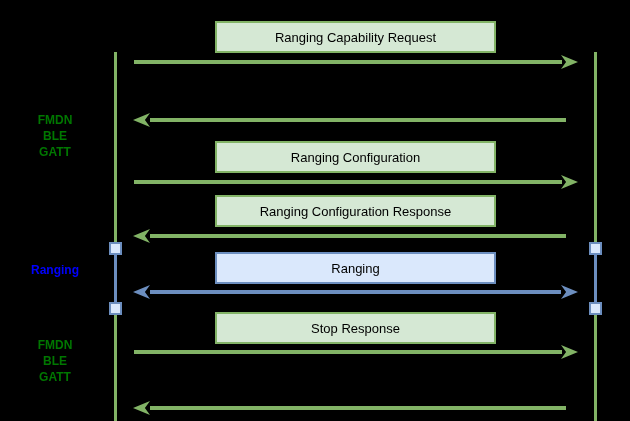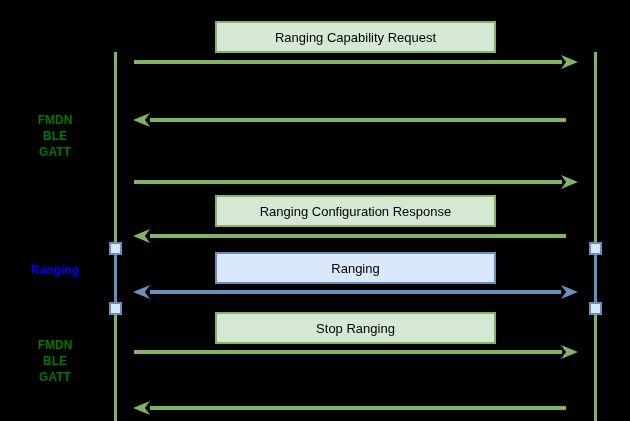--- a/index.html
+++ b/index.html
@@ -74,32 +74,33 @@
   <div class="activation" style="left:589px;top:242px"></div>
   <div class="activation" style="left:589px;top:302px"></div>
 
   <div class="msg-box box-green" style="top:21px">Ranging Capability Request</div>
   <div class="shaft shaft-right green-bg" style="top:60px"></div>
   <div class="head head-r head-at-right green-bg" style="top:55px"></div>
 
   <div class="shaft shaft-left green-bg" style="top:118px"></div>
   <div class="head head-l head-at-left green-bg" style="top:113px"></div>
 
+  <div class="msg-box box-green" style="top:141px">Ranging Configuration</div>
   <div class="shaft shaft-right green-bg" style="top:180px"></div>
   <div class="head head-r head-at-right green-bg" style="top:175px"></div>
 
   <div class="msg-box box-green" style="top:195px">Ranging Configuration Response</div>
   <div class="shaft shaft-left green-bg" style="top:234px"></div>
   <div class="head head-l head-at-left green-bg" style="top:229px"></div>
 
   <div class="msg-box box-blue" style="top:252px">Ranging</div>
   <div class="shaft shaft-both blue-bg" style="top:290px"></div>
   <div class="head head-l head-at-left blue-bg" style="top:285px"></div>
   <div class="head head-r head-at-right blue-bg" style="top:285px"></div>
 
-  <div class="msg-box box-green" style="top:312px">Stop Ranging</div>
+  <div class="msg-box box-green" style="top:312px">Stop Response</div>
   <div class="shaft shaft-right green-bg" style="top:350px"></div>
   <div class="head head-r head-at-right green-bg" style="top:345px"></div>
 
   <div class="shaft shaft-left green-bg" style="top:406px"></div>
   <div class="head head-l head-at-left green-bg" style="top:401px"></div>
 
 </div>
 
 </body></html>

